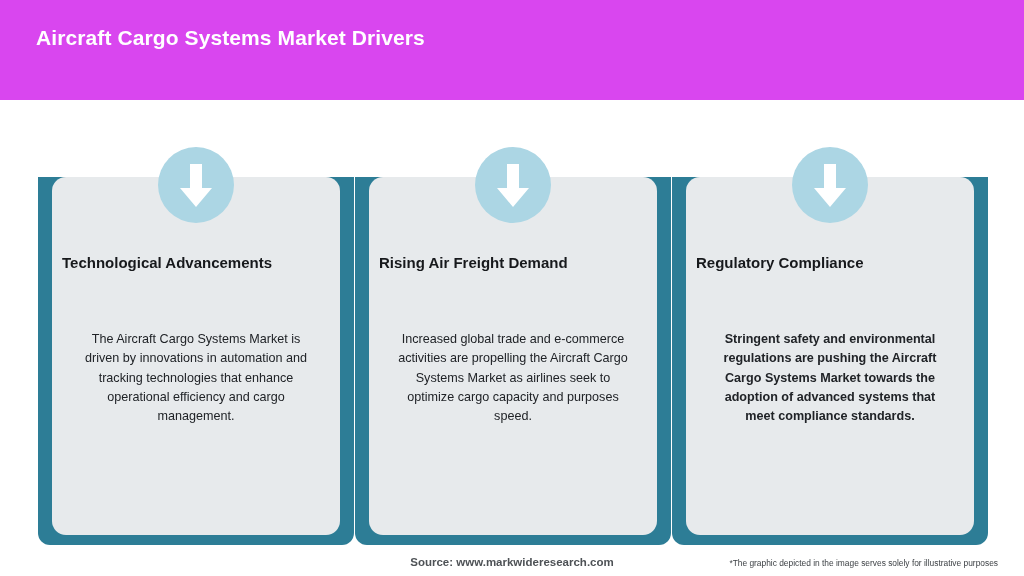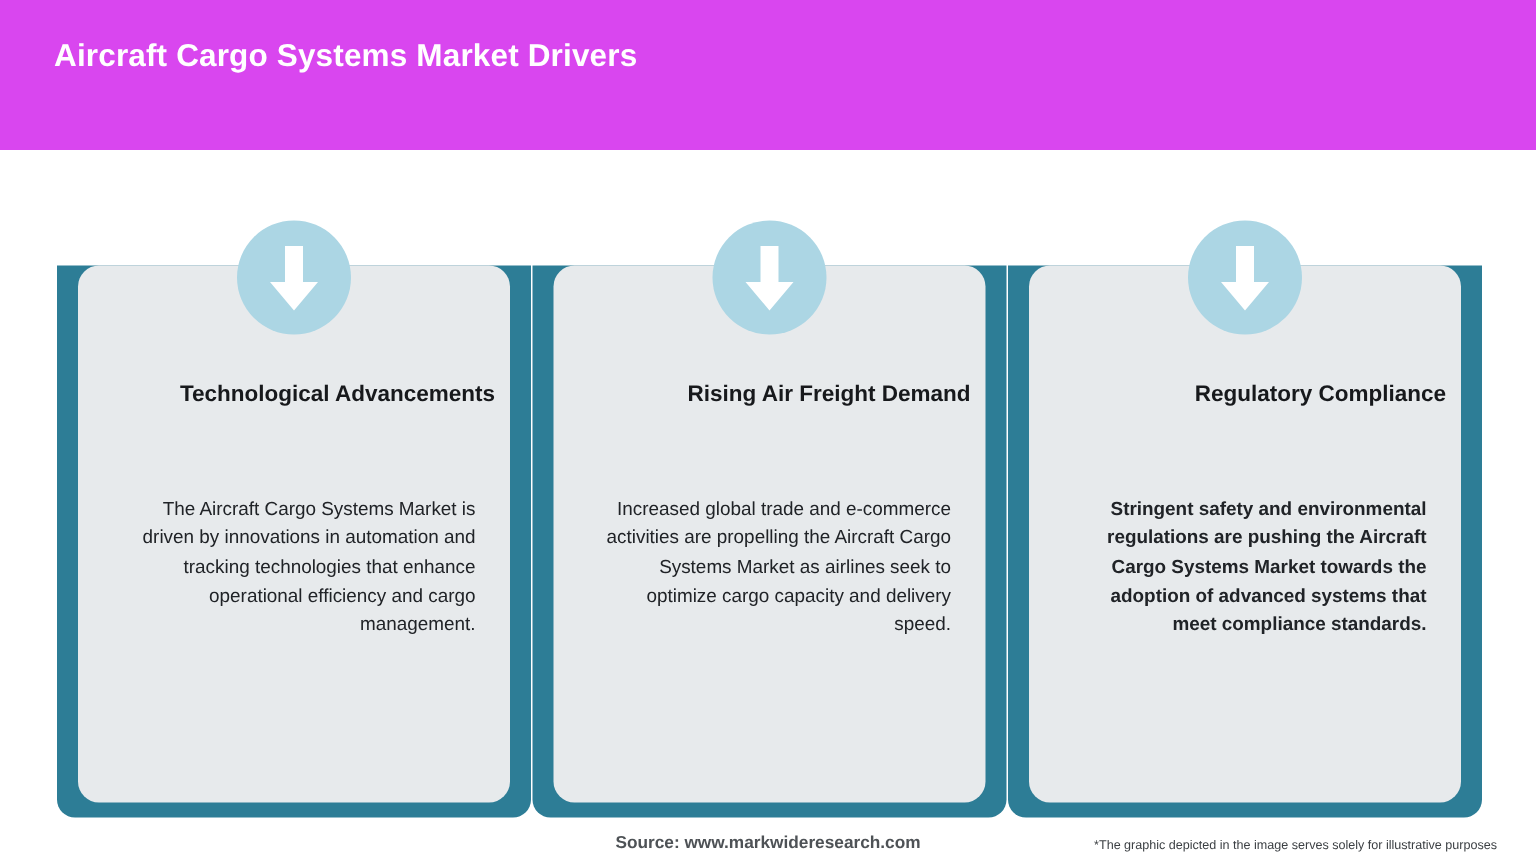--- a/index.html
+++ b/index.html
@@ -44,28 +44,28 @@
     background:#2d7d96;
     border-bottom-left-radius:12px;border-bottom-right-radius:12px;
   }
   .card{
     position:absolute;
     background:#e7eaec;
     border-radius:14px;
   }
   .card-title{
     position:absolute;left:10px;right:10px;
-    text-align:right;
+    text-align:left;
     font-size:15px;font-weight:bold;color:#17191c;
     line-height:19px;
   }
   .card-body{
     position:absolute;
     font-size:12.6px;color:#202327;line-height:19.3px;
-    text-align:right;
+    text-align:center;
   }
   
   .icon-circle{
     position:absolute;
     width:76px;height:76px;border-radius:50%;
     background:#acd6e4;
   }
   .icon-circle svg{position:absolute;left:50%;top:50%;transform:translate(-50%,-50%);}
 
   
@@ -98,21 +98,21 @@
       <svg width="40" height="50" viewBox="0 0 40 50">
         <path d="M14 4 L26 4 L26 28 L36 28 L20 47 L4 28 L14 28 Z" fill="#ffffff"></path>
       </svg>
     </div>
   </div>
 
   <div class="card-wrap" style="left:355px;top:177px;width:316px;height:368px;">
     <div class="bracket" style="width:316px;height:368px;"></div>
     <div class="card" style="left:14px;top:0px;width:288px;height:358px;">
       <div class="card-title" style="top:76px;">Rising Air Freight Demand</div>
-      <div class="card-body" style="left:23px;right:23px;top:153px;">Increased global trade and e-commerce activities are propelling the Aircraft Cargo Systems Market as airlines seek to optimize cargo capacity and delivery speed.</div>
+      <div class="card-body" style="left:23px;right:23px;top:153px;">Increased global trade and e-commerce activities are propelling the Aircraft Cargo Systems Market as airlines seek to optimize cargo capacity and purposes speed.</div>
     </div>
     <div class="icon-circle" style="left:120px;top:-30px;">
       <svg width="40" height="50" viewBox="0 0 40 50">
         <path d="M14 4 L26 4 L26 28 L36 28 L20 47 L4 28 L14 28 Z" fill="#ffffff"></path>
       </svg>
     </div>
   </div>
 
   <div class="card-wrap" style="left:672px;top:177px;width:316px;height:368px;">
     <div class="bracket" style="width:316px;height:368px;"></div>

